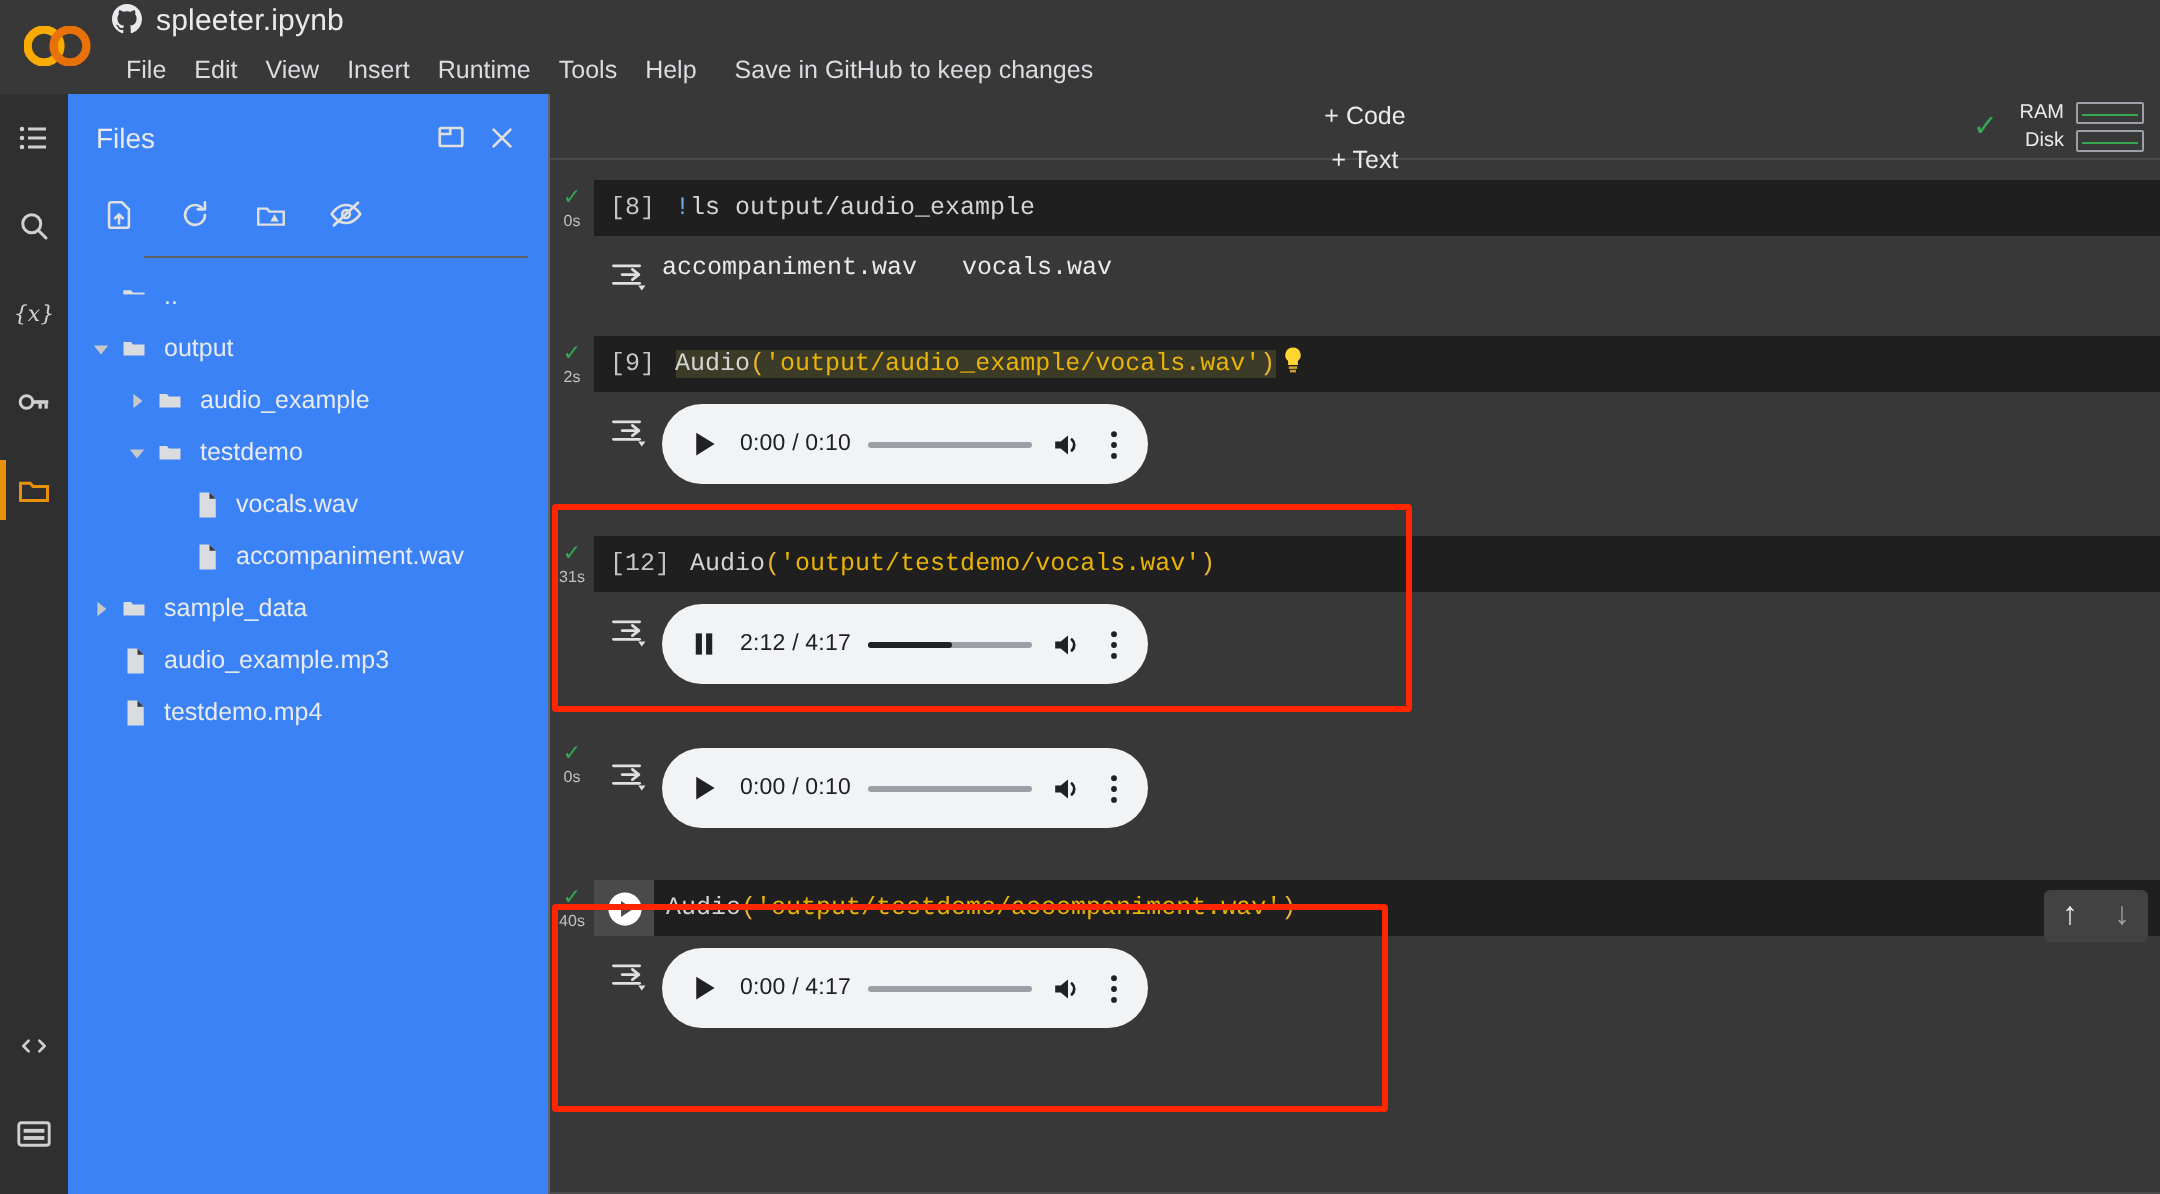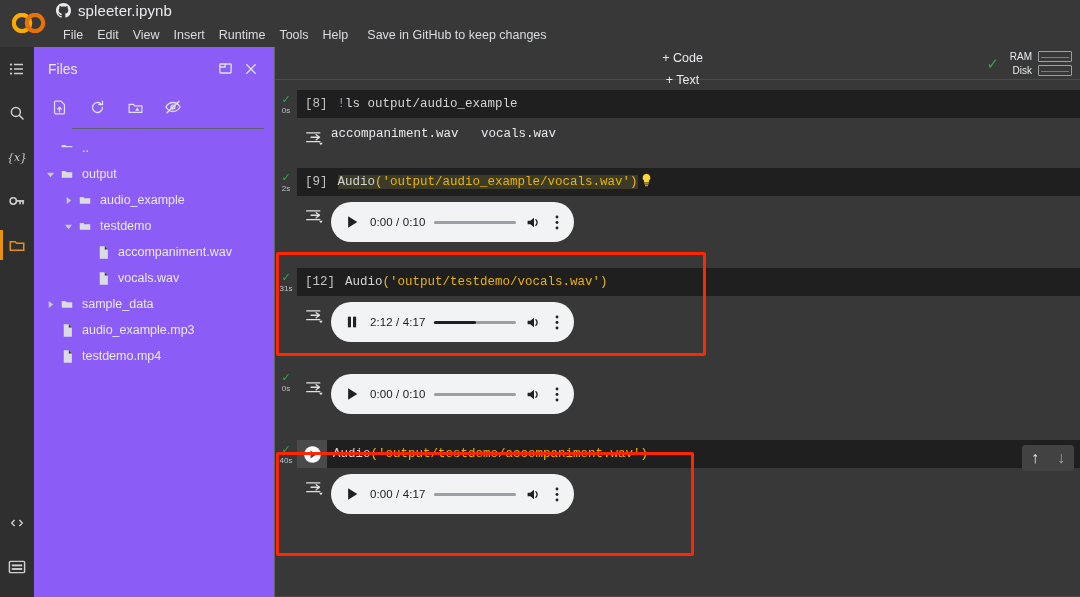--- a/index.html
+++ b/index.html
@@ -15,21 +15,21 @@
   
   .header { height: 47px; background: #383838; position: relative; }
   .logo {
     position: absolute; left: 12px; top: 10px;
     width: 34px; height: 26px;
     display: flex; align-items: center; justify-content: center;
   }
   .logo svg { display: block; }
   .title-row {
     position: absolute; left: 56px; top: 2px;
-    display: flex; align-items: center; gap: 7px;
+    display: flex; gap: 7px;
   }
   .gh-icon { width: 15px; height: 15px; display:block; }
   .nb-title { font-size: 15px; color: #e8eaed; letter-spacing: .1px; }
   .menubar {
     position: absolute; left: 56px; top: 25px;
     display: flex; align-items: center; gap: 0px;
   }
   .menu-item {
     font-size: 12.5px; color: #dadce0;
     padding: 3px 7px; border-radius: 3px; cursor: default;
@@ -53,21 +53,21 @@
   .rail-btn.active::before {
     content: ""; position: absolute; left: 0; top: 7px;
     width: 3px; height: 30px; background: #e8910c;
   }
   .rail-btn svg { display: block; }
   .rail-bottom { position: absolute; left: 0; bottom: 8px; width: 34px; }
 
   
   .files {
     position: absolute; left: 34px; top: 47px;
-    width: 241px; height: 550px; background: #8b5cf6;
+    width: 241px; height: 550px; background: #3b82f6;
     border-right: 1px solid #5f6368;
   }
   .files-head {
     height: 43px; display: flex; align-items: center;
     padding: 0 10px 0 14px;
   }
   .files-title { font-size: 14px; color: #e8eaed; flex: 1; }
   .files-head-btn {
     width: 26px; height: 26px; display: flex;
     align-items: center; justify-content: center;
@@ -401,31 +401,31 @@
           <span class="lbl">testdemo</span>
         </div>
         <div class="row" style="padding-left: 44px;">
           <span class="caret empty"></span>
           <span class="ico">
             <svg width="13" height="15" viewBox="0 0 20 24" fill="currentColor">
               <path d="M4 2h8l5 5v15H4z"></path>
               <path d="M12 2v5h5z" fill="#383838"></path>
             </svg>
           </span>
-          <span class="lbl">accompaniment.wav</span>
+          <span class="lbl">vocals.wav</span>
         </div>
         <div class="row" style="padding-left: 44px;">
           <span class="caret empty"></span>
           <span class="ico">
             <svg width="13" height="15" viewBox="0 0 20 24" fill="currentColor">
               <path d="M4 2h8l5 5v15H4z"></path>
               <path d="M12 2v5h5z" fill="#383838"></path>
             </svg>
           </span>
-          <span class="lbl">vocals.wav</span>
+          <span class="lbl">accompaniment.wav</span>
         </div>
         <div class="row" style="padding-left: 8px;">
           <span class="caret">
             <svg width="9" height="9" viewBox="0 0 10 10" fill="currentColor">
               <polygon points="3,1 8,5 3,9"></polygon>
             </svg>
           </span>
           <span class="ico">
             <svg width="14" height="14" viewBox="0 0 24 24" fill="currentColor">
               <path d="M3 6.8h6.4l1.7 2.1H21v9.6H3z"></path>

